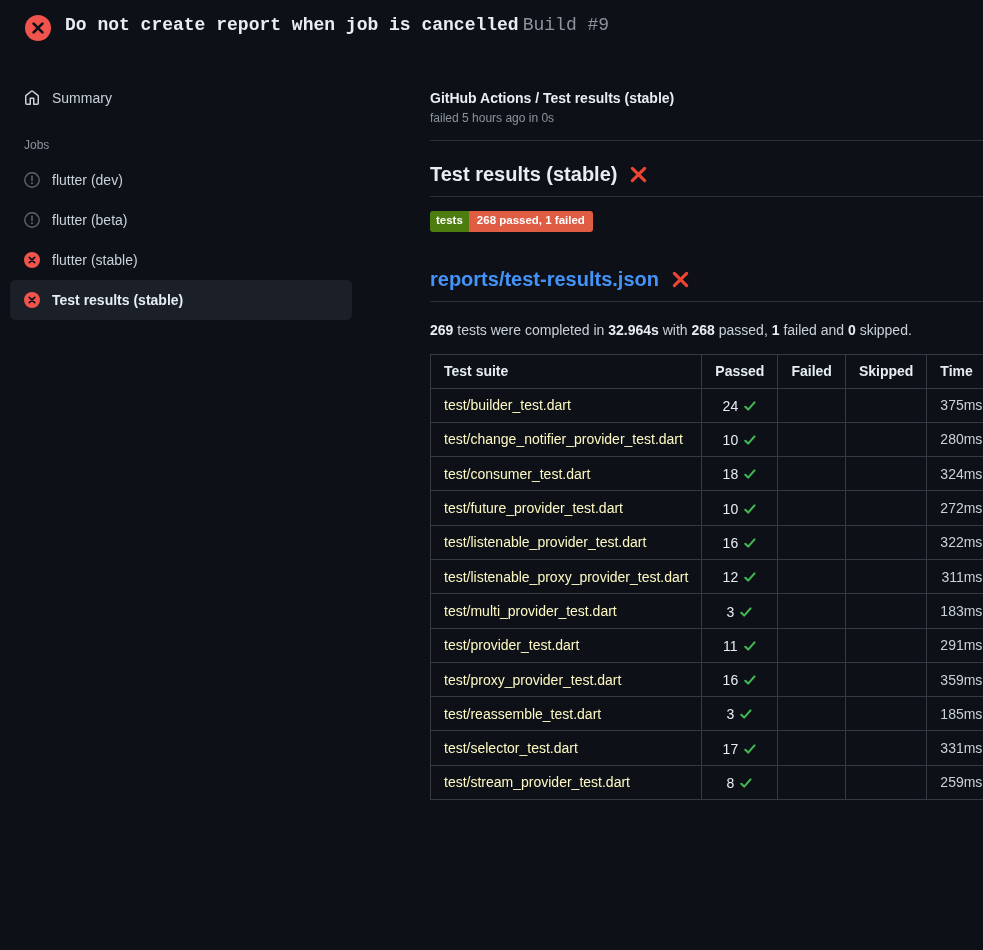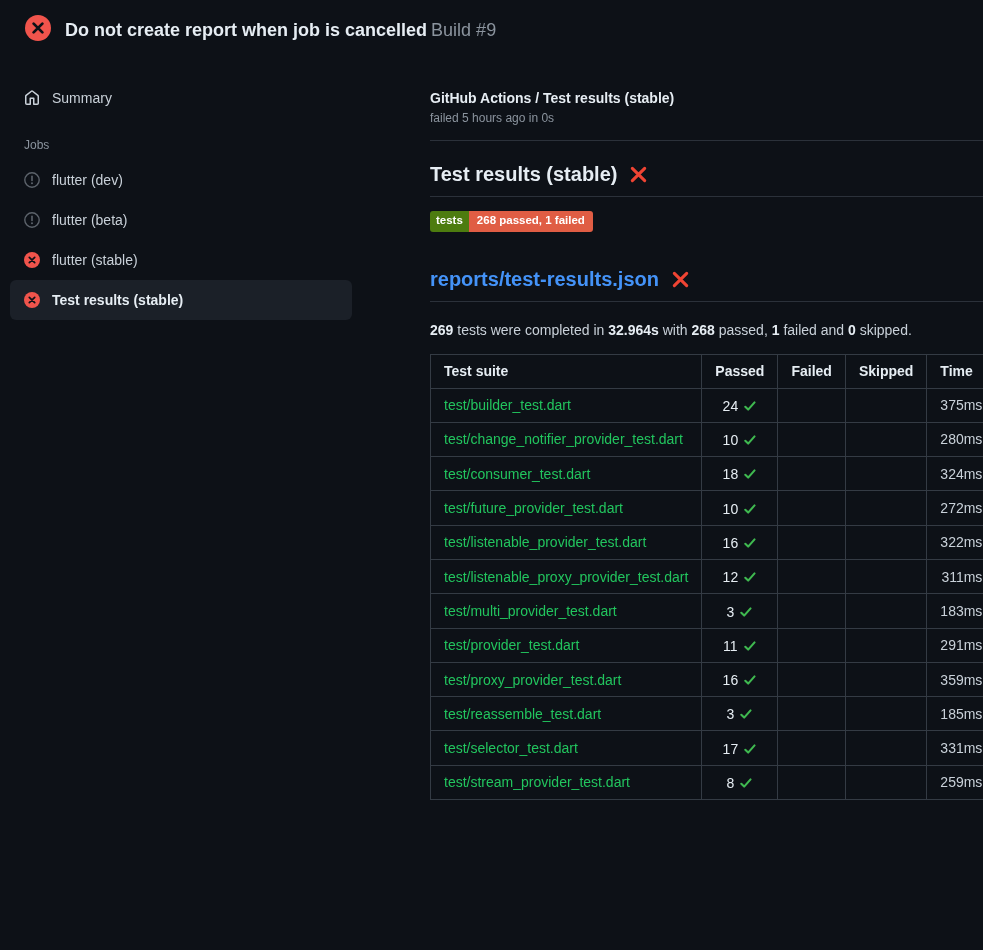--- a/index.html
+++ b/index.html
@@ -6,23 +6,24 @@
   html, body {
     background: #0d1117;
     width: 983px;
     height: 950px;
     overflow: hidden;
     font-family: "Liberation Sans", "DejaVu Sans", sans-serif;
     color: #c9d1d9;
   }
   .topbar {
     display: flex;
-    align-items: flex-end;
+    align-items: flex-start;
     gap: 14px;
     padding: 15px 24px 13px 25px;
+    font-family: Liberation Mono, monospace;
   }
   .topbar h1 { font-size: 18px; font-weight: 700; color: #e6edf3; }
   .topbar .build { color: #8b949e; font-weight: 400; margin-left: 4px; }
   .layout { display: flex; align-items: flex-start; }
   .sidebar {
     width: 398px;
     flex: 0 0 398px;
     padding: 24px 46px 0 10px;
   }
   .side-item {
@@ -100,21 +101,21 @@
     white-space: nowrap;
   }
   table.results th {
     color: #e6edf3;
     font-weight: 700;
     text-align: left;
   }
   th.col-passed, th.col-failed, th.col-skipped,
   td.col-passed, td.col-failed, td.col-skipped { text-align: center; }
   th.col-time, td.col-time { text-align: right; }
-  td.col-suite a { color: #22c55e; text-decoration: none; }
+  td.col-suite a { color: #fef9c3; text-decoration: none; }
   td.col-passed, td.col-failed {
     color: #e6edf3;
   }
   .cell-flex { display: inline-flex; align-items: center; gap: 5px; vertical-align: middle; }
   td.col-time { color: #c9d1d9; }
   td.col-passed { width: 66px; }
   td.col-failed { width: 66px; }
   td.col-skipped { width: 76px; }
   td.col-time { width: 78px; }
 </style>

